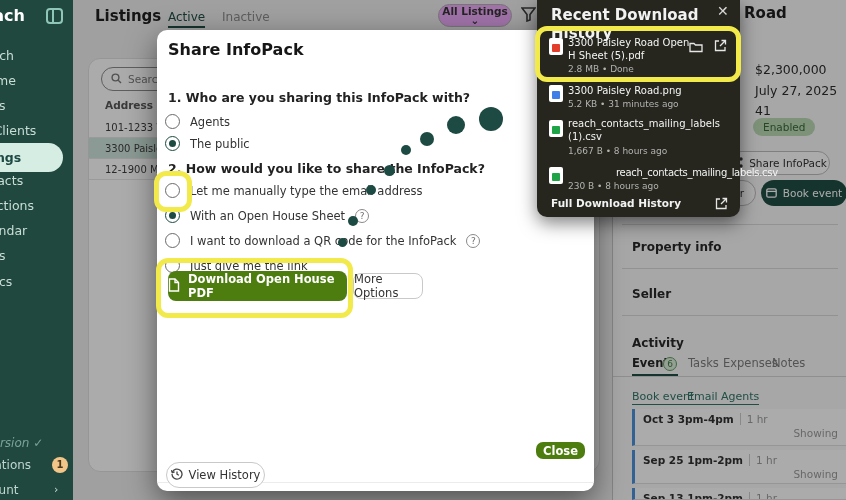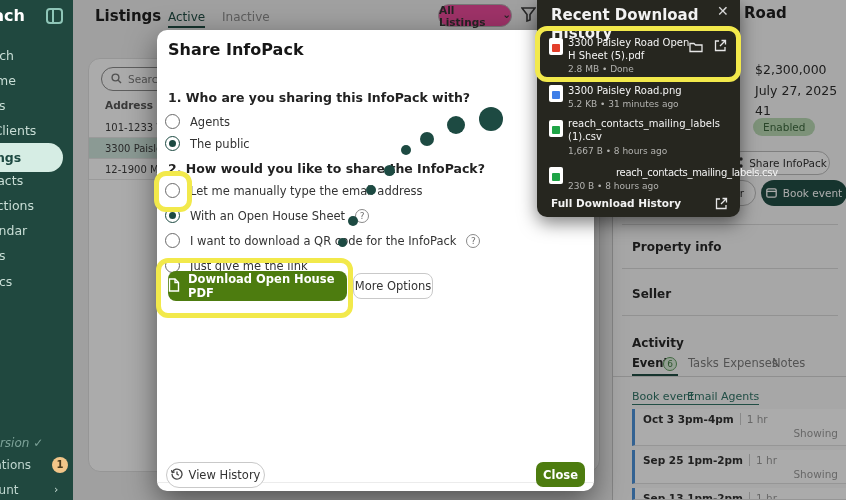--- a/index.html
+++ b/index.html
@@ -21,23 +21,23 @@
   .notif-badge { position:absolute; left:52px; top:457px; width:16px; height:16px; border-radius:8px;
                  background:#f2c689; color:#4a3a1c; font-size:10px; font-weight:bold; text-align:center;
                  line-height:16px; }
   .chev-right { position:absolute; left:54px; top:483px; color:#c9ded6; font-size:11px; }
 
   
   .page-title { position:absolute; left:95px; top:7px; font-size:15px; font-weight:bold; color:#1c1c1c; }
   .tab { position:absolute; top:10px; font-size:12px; }
   .tab.active { color:#1d4b42; font-weight:normal; border-bottom:2px solid #1d4b42; padding-bottom:2px; }
   .tab.inactive { color:#8a8a8a; }
-  .dropdown { position:absolute; left:438px; top:4px; width:74px; height:23px; background:#ec4899;
+  .dropdown { position:absolute; left:438px; top:4px; width:74px; height:23px; background:#f0abfc;
               border:1px solid #b0b0b0; border-radius:12px; font-size:10.5px; font-weight:bold; color:#333;
-              display:flex; align-items:center; justify-content:center; gap:1px; }
+              display:flex; align-items:center; justify-content:center; gap:1px;flex-direction:column; }
   .funnel { position:absolute; left:521px; top:7px; }
 
   .table-card { position:absolute; left:88px; top:58px; width:512px; height:414px; background:#ffffff;
                 border:1px solid #e0e0e0; border-radius:12px; }
   .search-pill { position:absolute; left:12px; top:8px; width:130px; height:24px; border:1.4px solid #8a8a8a;
                  border-radius:13px; display:flex; align-items:center; gap:6px; padding-left:9px;
                  font-size:10.5px; color:#7a7a7a; background:#fff; }
   .addr-head { position:absolute; left:16px; top:40px; font-size:10.5px; font-weight:bold; color:#555; }
   .t-row { position:absolute; left:0; width:510px; height:21px; font-size:10px; color:#3b3b3b;
            border-bottom:1px solid #e6e6e6; line-height:21px; padding-left:16px; }
@@ -273,36 +273,36 @@
 
     <div class="m-btn-dark" style="left:11px; top:241px; width:179px; height:30px;">
       <span>
         <svg width="12" height="14" viewBox="0 0 12 14">
             <path d="M1.5 1 H7 L10.5 4.5 V13 H1.5 Z" fill="none" stroke="#fff" stroke-width="1.4"></path>
             <path d="M7 1 V4.5 H10.5" fill="none" stroke="#fff" stroke-width="1.4"></path>
           </svg>
       </span>
       <span>Download Open House PDF</span>
     </div>
-    <div class="m-btn-light" style="left:196px; top:243px; width:80px; height:26px;">
+    <div class="m-btn-light" style="left:196px; top:243px; width:70px; height:26px;">
       <span>More Options</span>
     </div>
 
     <div class="m-foot-line"></div>
     <div class="m-btn-light" style="left:9px; top:432px; width:99px; height:26px; border-radius:14px;">
       <span>
         <svg width="12" height="12" viewBox="0 0 12 12">
             <path d="M1.3 4.4 A5 5 0 1 1 1 6" fill="none" stroke="#444" stroke-width="1.3"></path>
             <path d="M0.4 2.2 L1.3 4.6 L3.6 3.8" fill="none" stroke="#444" stroke-width="1.3"></path>
             <path d="M6 3.4 V6.2 L7.9 7.3" fill="none" stroke="#444" stroke-width="1.3"></path>
           </svg>
       </span>
       <span>View History</span>
     </div>
-    <div class="m-btn-dark" style="left:379px; top:432px; width:49px; height:25px; border-radius:7px;">
+    <div class="m-btn-dark" style="left:379px; top:412px; width:49px; height:17px; border-radius:7px;">
       <span>Close</span>
     </div>
   </div>
 
   <div class="dot" style="left:479px; top:107px; width:24px; height:24px;"></div>
   <div class="dot" style="left:447px; top:116px; width:18px; height:18px;"></div>
   <div class="dot" style="left:420px; top:132px; width:14px; height:14px;"></div>
   <div class="dot" style="left:401px; top:145px; width:10px; height:10px;"></div>
   <div class="dot" style="left:384px; top:165px; width:11px; height:11px;"></div>
   <div class="dot" style="left:366px; top:185px; width:10px; height:10px;"></div>

